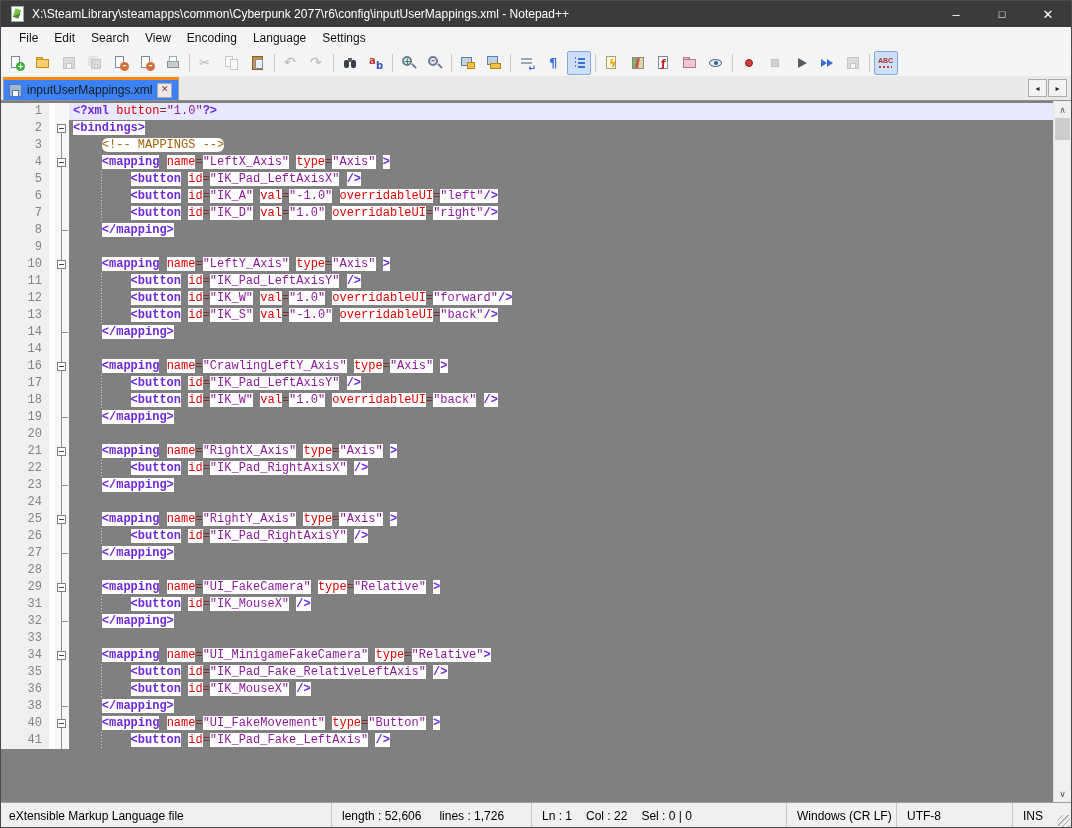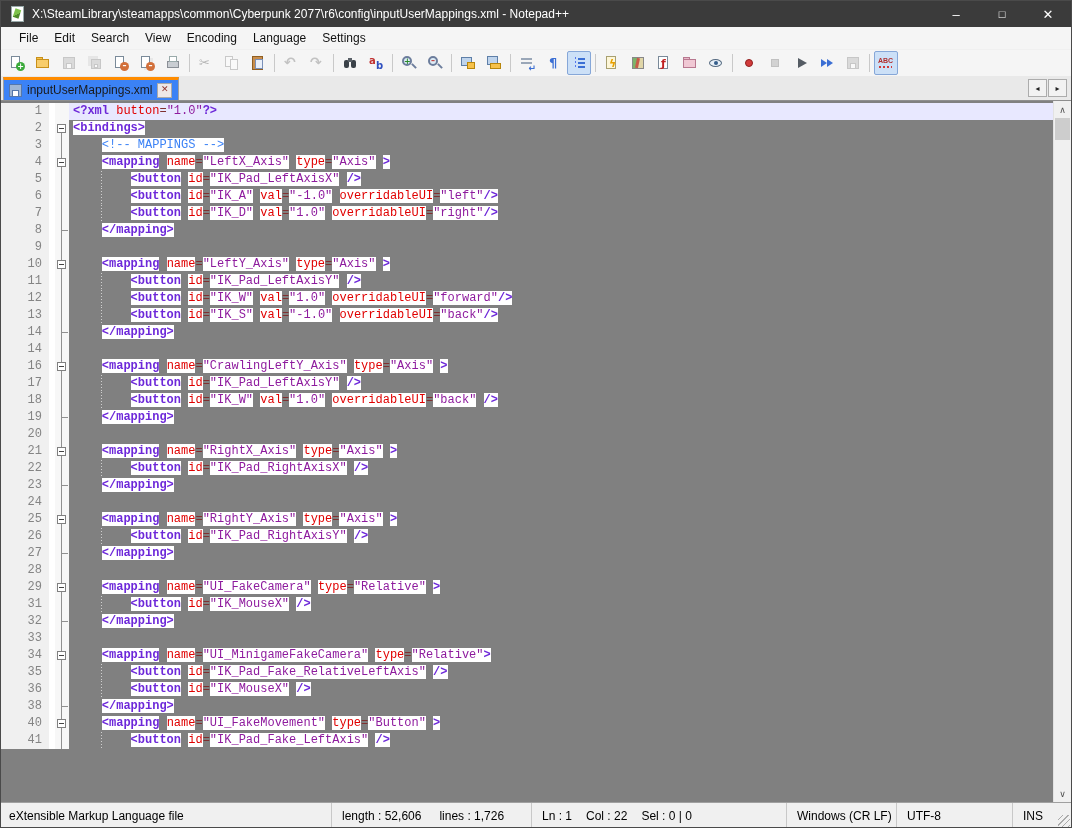--- a/index.html
+++ b/index.html
@@ -109,21 +109,21 @@
   .f-open::after,.f-open1::after{content:"";position:absolute;left:2px;top:4px;width:9px;height:9px;border:1px solid #808080;
       background-color:#FFF;background-image:linear-gradient(#444,#444);background-size:5px 1px;
       background-position:center;background-repeat:no-repeat;box-sizing:border-box;}
   .code{flex:1;background:#808080;white-space:pre;padding-left:4px;position:relative;}
   .cur .code{background:#E8E8FF;}
   .gd::before{content:"";position:absolute;left:32px;top:0;bottom:0;width:1px;
       background:repeating-linear-gradient(to bottom,#CFCFCF 0 1px,transparent 1px 3px);}
   .tk-t{color:#6d28d9;background:#FFF;font-weight:bold;}
   .tk-a{color:#E00000;background:#FFF;}
   .tk-v{color:#8E1B9E;background:#FFF;}
-  .tk-c{color:#3b82f6;background:#FFF;}
+  .tk-c{color:#a16207;background:#FFF;border-radius:6px;}
   .tk-e{color:#803030;}
   .cur .tk-t,.cur .tk-a,.cur .tk-v,.cur .tk-c{background:transparent;}
   
   .vscroll{width:17px;flex:none;background:#F0F0F0;border-left:1px solid #E2E2E2;display:flex;flex-direction:column;}
   .sb-btn{height:17px;display:flex;align-items:center;justify-content:center;color:#505050;font-size:9px;font-family:"DejaVu Sans",sans-serif;}
   .sb-thumb{height:22px;background:#CDCDCD;margin:0 1px;}
   .sb-track{flex:1;}
   
   .statusbar{height:25px;background:#F0F0F0;border-top:1px solid #A0A0A0;display:flex;align-items:stretch;font-size:12px;color:#000;}
   .sb-cell{display:flex;align-items:center;box-sizing:border-box;white-space:nowrap;overflow:hidden;}

